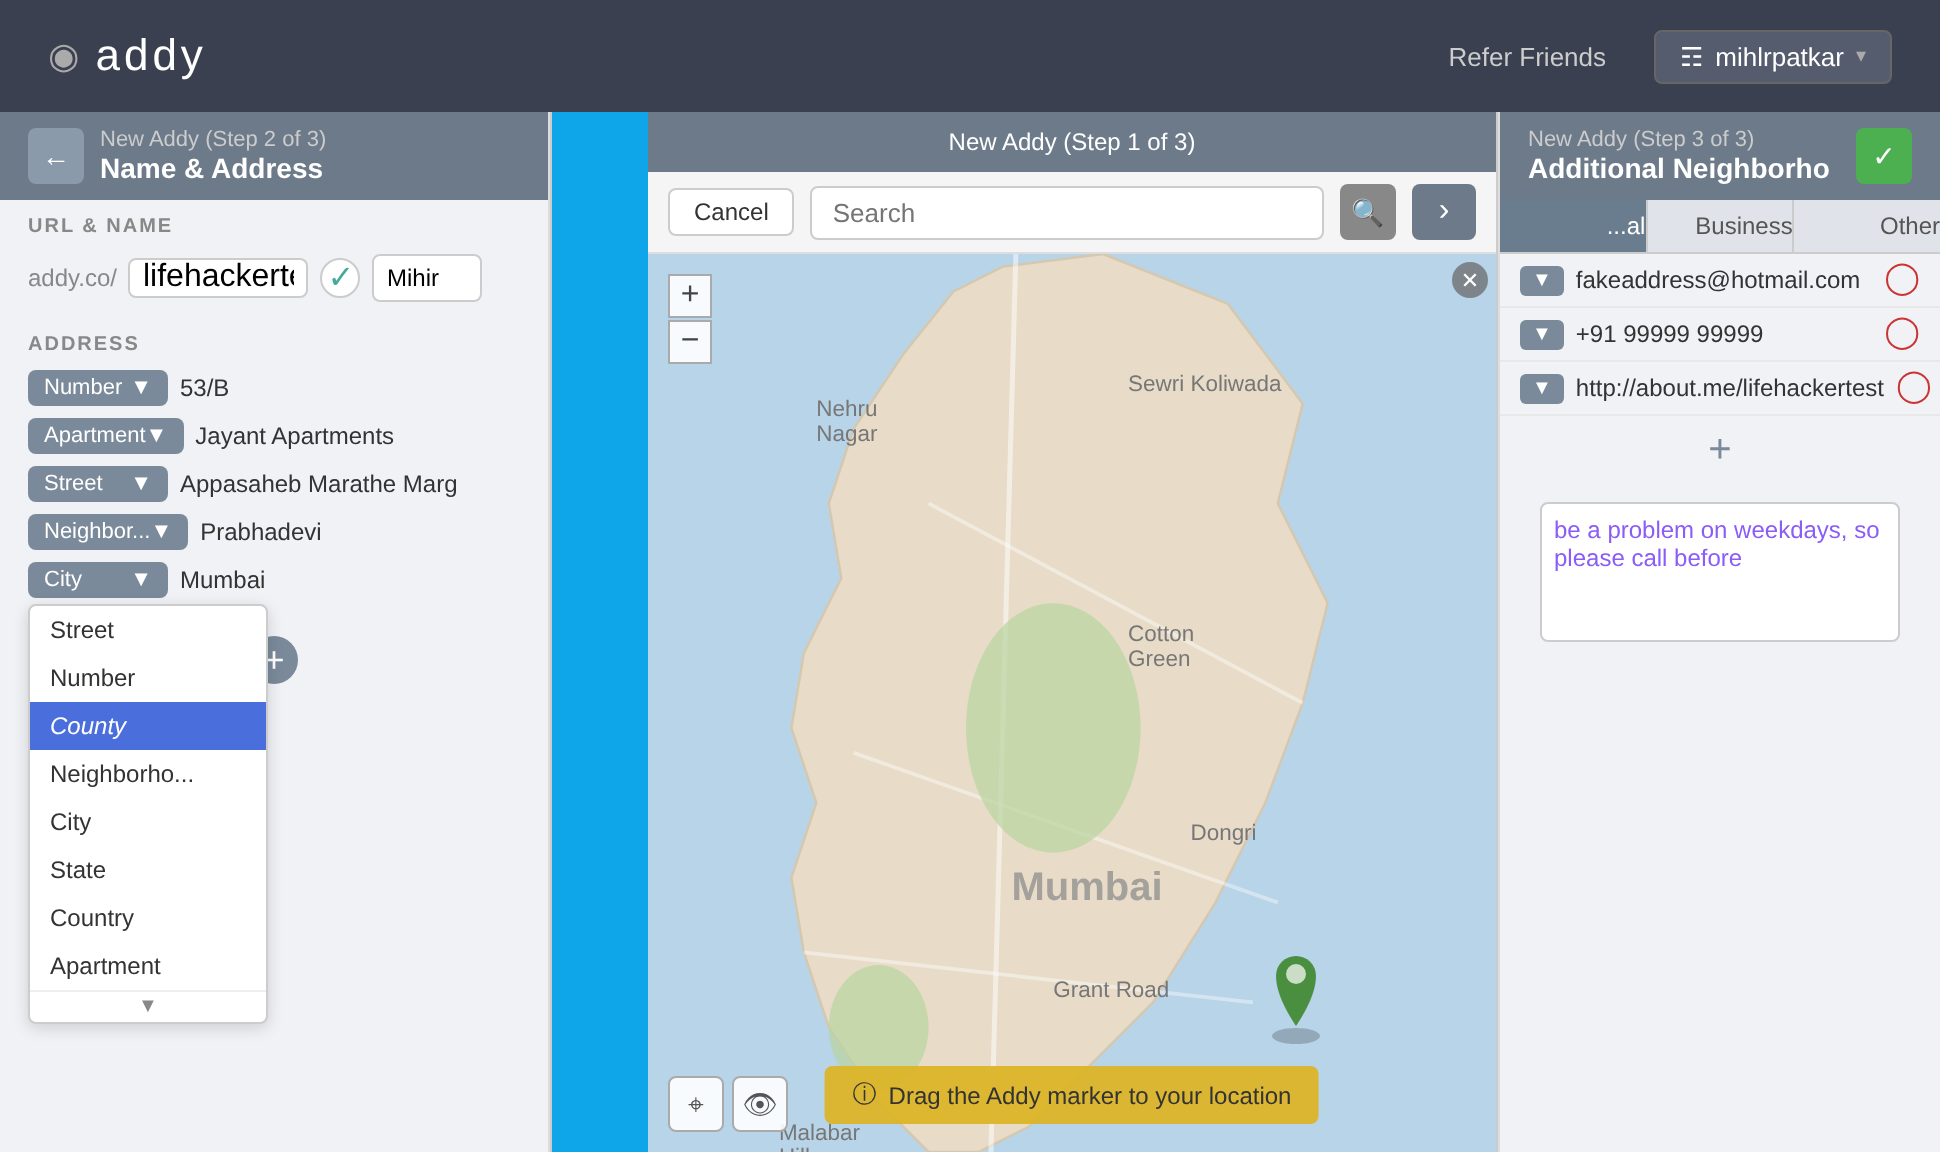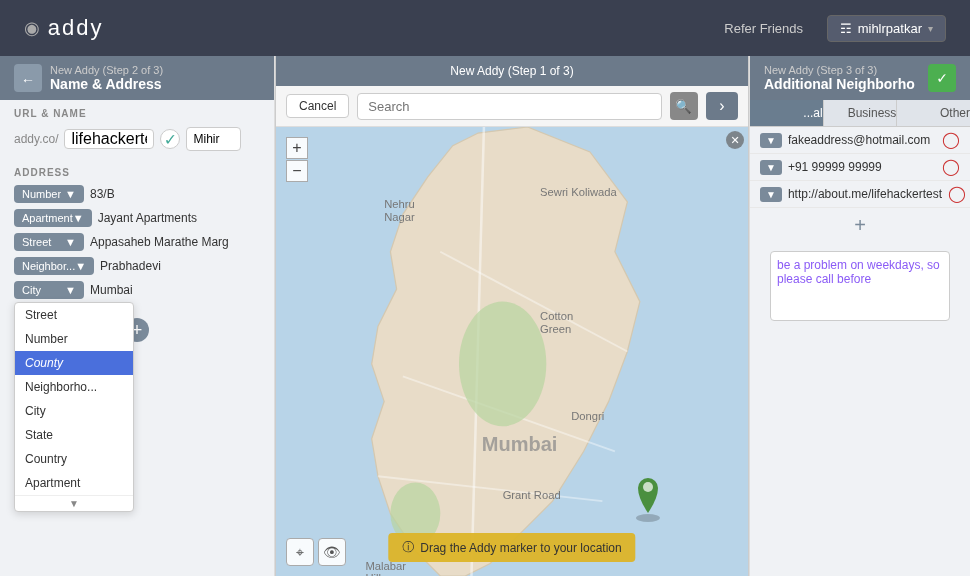--- a/index.html
+++ b/index.html
@@ -221,23 +221,24 @@
       justify-content: center;
       line-height: 1;
     }
 
     
     .panel-center {
       flex: 1;
       position: relative;
       display: flex;
       flex-direction: column;
-      background: #86efac;
+      background: #0ea5e9;
       border-left: 1px solid #ccc;
       border-right: 1px solid #ccc;
+      padding-left: 48px;
     }
     .map-header {
       background: #6c7a8a;
       color: #fff;
       padding: 8px 14px;
       font-size: 12px;
       display: flex;
       justify-content: center;
       align-items: center;
       gap: 6px;
@@ -531,21 +532,21 @@
       <input class="name-input" value="Mihir" style="">
     </div>
 
     <div class="section-label">ADDRESS</div>
 
     <div class="addr-field">
       <button class="addr-label-btn">
         <span>Number</span>
         <span>▼</span>
       </button>
-      <span class="addr-value">83/B</span>
+      <span class="addr-value">53/B</span>
     </div>
     <div class="addr-field">
       <button class="addr-label-btn">
         <span>Apartment</span>
         <span>▼</span>
       </button>
       <span class="addr-value">Jayant Apartments</span>
     </div>
     <div class="addr-field">
       <button class="addr-label-btn">

